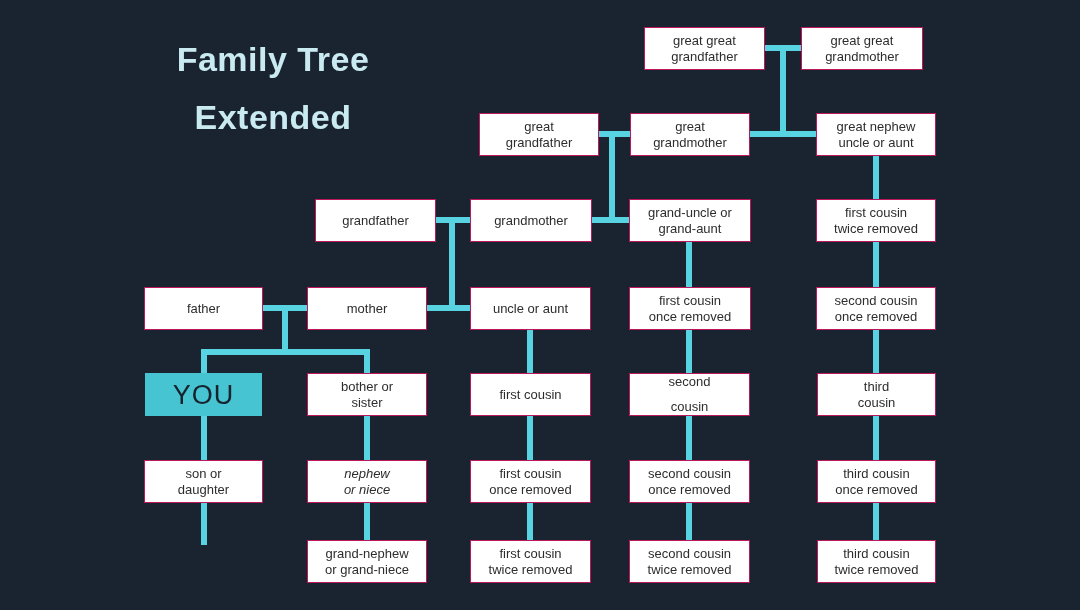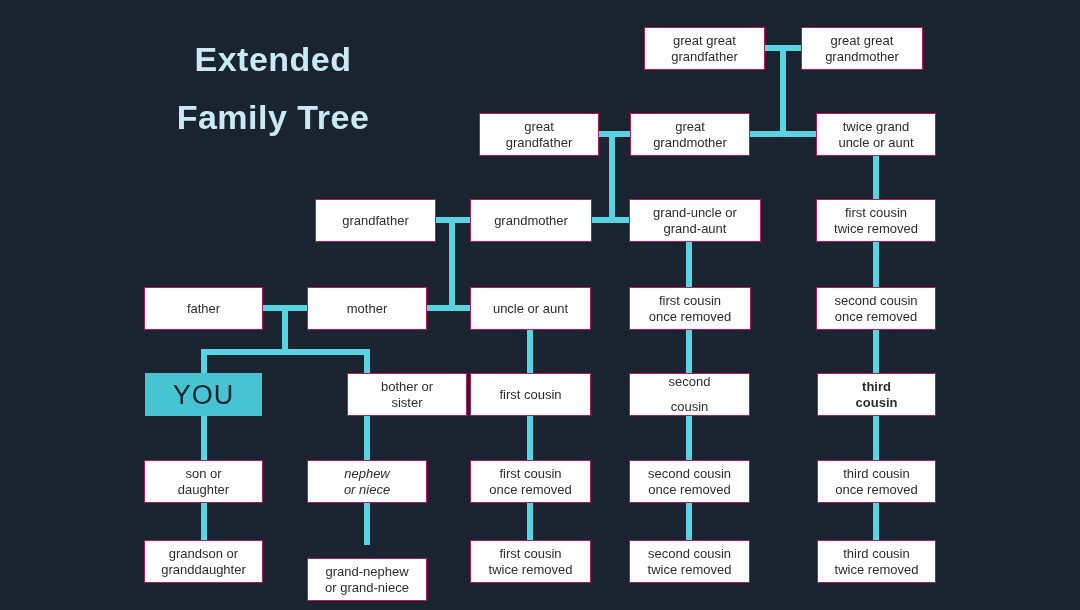--- a/index.html
+++ b/index.html
@@ -62,22 +62,22 @@
     letter-spacing: 1px;
     line-height: 30px;
   }
 </style>
 </head>
 <body>
 
 <div id="stage">
 
   <div class="title">
+    <div>Family Tree</div>
     <div>Extended</div>
-    <div>Family Tree</div>
   </div>
 
   <div class="line" style="left:760px; top:45px; width:46px; height:6px;"></div>
   <div class="line" style="left:595px; top:131px; width:40px; height:6px;"></div>
   <div class="line" style="left:746px; top:131px; width:74px; height:6px;"></div>
   <div class="line" style="left:432px; top:217px; width:42px; height:6px;"></div>
   <div class="line" style="left:588px; top:217px; width:45px; height:6px;"></div>
   <div class="line" style="left:259px; top:305px; width:52px; height:6px;"></div>
   <div class="line" style="left:423px; top:305px; width:51px; height:6px;"></div>
 
@@ -107,33 +107,33 @@
 
   <div class="node" style="left:479px; top:113px;">
     <span>great</span>
     <span>grandfather</span>
   </div>
   <div class="node" style="left:630px; top:113px;">
     <span>great</span>
     <span>grandmother</span>
   </div>
   <div class="node" style="left:816px; top:113px;">
-    <span>twice grand</span>
+    <span>great nephew</span>
     <span>uncle or aunt</span>
   </div>
 
   <div class="node" style="left:315px; top:199px; width:121px;">
     <span>grandfather</span>
     <span></span>
   </div>
   <div class="node" style="left:470px; top:199px; width:122px;">
     <span>grandmother</span>
     <span></span>
   </div>
-  <div class="node" style="left:629px; top:199px; width:132px;">
+  <div class="node" style="left:629px; top:199px; width:122px;">
     <span>grand-uncle or</span>
     <span>grand-aunt</span>
   </div>
   <div class="node" style="left:816px; top:199px;">
     <span>first cousin</span>
     <span>twice removed</span>
   </div>
 
   <div class="node" style="left:144px; top:287px; width:119px;">
     <span>father</span>
@@ -152,33 +152,33 @@
     <span>once removed</span>
   </div>
   <div class="node" style="left:816px; top:287px;">
     <span>second cousin</span>
     <span>once removed</span>
   </div>
 
   <div class="node you" style="left:145px; top:373px; width:117px;">
     <span>YOU</span>
   </div>
-  <div class="node" style="left:307px; top:373px;margin-left:40px;">
+  <div class="node" style="left:307px; top:373px;">
     <span>bother or</span>
     <span>sister</span>
   </div>
   <div class="node" style="left:470px; top:373px; width:121px;">
     <span>first cousin</span>
     <span></span>
   </div>
   <div class="node" style="left:629px; top:373px; width:121px;justify-content:space-between;">
     <span>second</span>
     <span>cousin</span>
   </div>
-  <div class="node" style="left:817px; top:373px; width:119px;font-weight:bold;">
+  <div class="node" style="left:817px; top:373px; width:119px;">
     <span>third</span>
     <span>cousin</span>
   </div>
 
   <div class="node" style="left:144px; top:460px; width:119px;">
     <span>son or</span>
     <span>daughter</span>
   </div>
   <div class="node" style="left:307px; top:460px;font-style:italic;">
     <span>nephew</span>
@@ -190,25 +190,21 @@
   </div>
   <div class="node" style="left:629px; top:460px; width:121px;">
     <span>second cousin</span>
     <span>once removed</span>
   </div>
   <div class="node" style="left:817px; top:460px; width:119px;">
     <span>third cousin</span>
     <span>once removed</span>
   </div>
 
-  <div class="node" style="left:144px; top:540px; width:119px;">
-    <span>grandson or</span>
-    <span>granddaughter</span>
-  </div>
-  <div class="node" style="left:307px; top:540px;margin-top:18px;">
+  <div class="node" style="left:307px; top:540px;">
     <span>grand-nephew</span>
     <span>or grand-niece</span>
   </div>
   <div class="node" style="left:470px; top:540px; width:121px;">
     <span>first cousin</span>
     <span>twice removed</span>
   </div>
   <div class="node" style="left:629px; top:540px; width:121px;">
     <span>second cousin</span>
     <span>twice removed</span>

